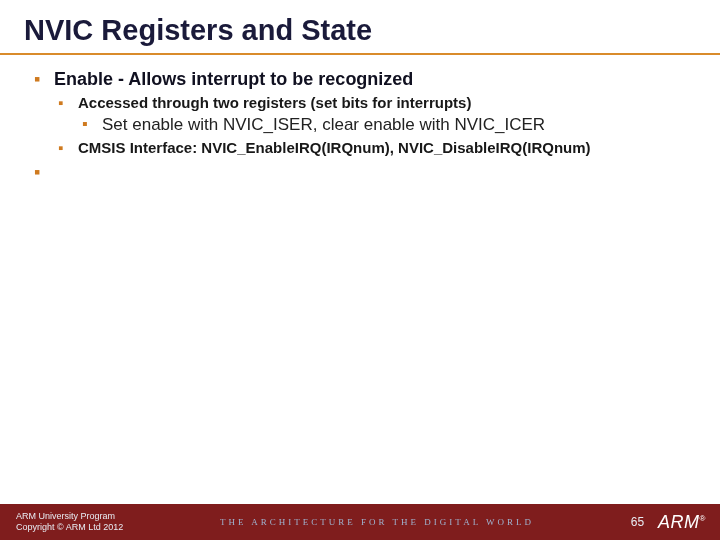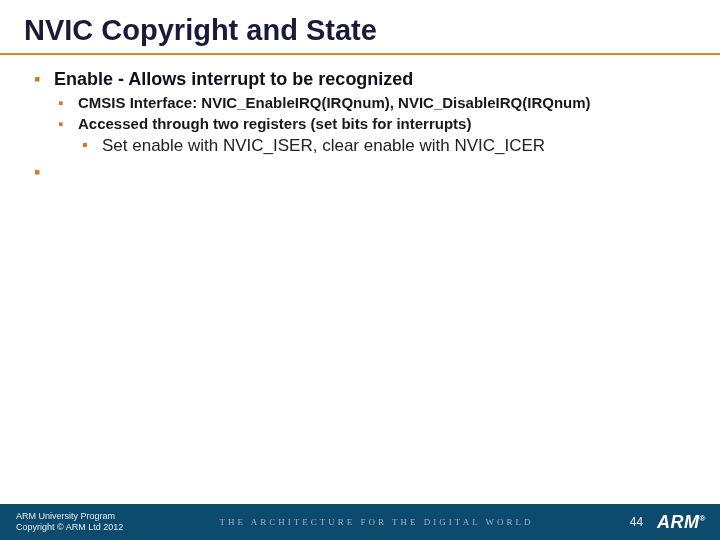--- a/index.html
+++ b/index.html
@@ -8,64 +8,64 @@
   .title { font-size: 29px; font-weight: bold; color: #1a1a3a; padding: 14px 0 6px 24px; }
   .rule { height: 2px; background: #d98b2b; margin: 0 0 14px 0; }
   .content { padding: 0 30px 0 30px; }
   ul { list-style: none; }
   .lvl1 > li { position: relative; padding-left: 24px; margin-bottom: 6px; font-size: 18px; font-weight: bold; color: #101020; }
   .lvl1 > li::before { content: "\25AA"; position: absolute; left: 4px; top: 0; color: #cf7a1f; font-size: 18px; }
   .lvl2 > li { position: relative; padding-left: 24px; margin: 4px 0; font-size: 15px; font-weight: bold; color: #181818; }
   .lvl2 > li::before { content: "\25AA"; position: absolute; left: 4px; top: 0; color: #cf7a1f; font-size: 15px; }
   .lvl3 > li { position: relative; padding-left: 24px; margin: 4px 0; font-size: 17px; font-weight: normal; color: #222; }
   .lvl3 > li::before { content: "\25AA"; position: absolute; left: 4px; top: 0; color: #cf7a1f; font-size: 16px; }
-  .footer { position: absolute; left: 0; right: 0; bottom: 0; height: 36px; background: #0c4a6e; color: #fff; display: flex; align-items: center; justify-content: space-between; padding: 0 14px 0 16px; }
+  .footer { position: absolute; left: 0; right: 0; bottom: 0; height: 36px; background: #7f1d1d; color: #fff; display: flex; align-items: center; justify-content: space-between; padding: 0 14px 0 16px; }
   .footer-left { font-size: 9px; line-height: 1.25; color: #e8ecf3; }
   .footer-center { flex: 1; text-align: center; font-size: 9px; letter-spacing: 3px; color: #9fb3cf; font-family: Georgia, 'Times New Roman', serif; }
   .footer-right { display: flex; align-items: center; gap: 14px; }
   .pagenum { font-size: 12px; color: #e8ecf3; }
-  .arm-logo { font-weight: 700; font-size: 18px; letter-spacing: 0.5px; color: #fff; font-style: italic; }
+  .arm-logo { font-weight: 400; font-size: 18px; letter-spacing: 0.5px; color: #fff; font-style: italic; }
   .arm-logo sup { font-size: 8px; vertical-align: super; font-style: normal; }
 </style>
 </head>
 <body>
 
 <div class="slide">
-  <div class="title">NVIC Copyright and State</div>
+  <div class="title">NVIC Registers and State</div>
   <div class="rule"></div>
 
   <div class="content">
     <ul class="lvl1">
       <li>
         <span>Enable - Allows interrupt to be recognized</span>
         <ul class="lvl2">
           <li>
-            <span>CMSIS Interface: NVIC_EnableIRQ(IRQnum), NVIC_DisableIRQ(IRQnum)</span>
-          </li>
-          <li>
             <span>Accessed through two registers (set bits for interrupts)</span>
             <ul class="lvl3">
               <li>
                 <span>Set enable with NVIC_ISER, clear enable with NVIC_ICER</span>
               </li>
             </ul>
+          </li>
+          <li>
+            <span>CMSIS Interface: NVIC_EnableIRQ(IRQnum), NVIC_DisableIRQ(IRQnum)</span>
           </li>
         </ul>
       </li>
       <li>
       </li>
     </ul>
   </div>
 
   <div class="footer">
     <div class="footer-left">
       <div>ARM University Program</div>
       <div>Copyright © ARM Ltd 2012</div>
     </div>
     <div class="footer-center">THE ARCHITECTURE FOR THE DIGITAL WORLD</div>
     <div class="footer-right">
-      <span class="pagenum">44</span>
+      <span class="pagenum">65</span>
       <span class="arm-logo">
         <span>ARM</span><sup>®</sup>
       </span>
     </div>
   </div>
 </div>
 
 </body></html>

